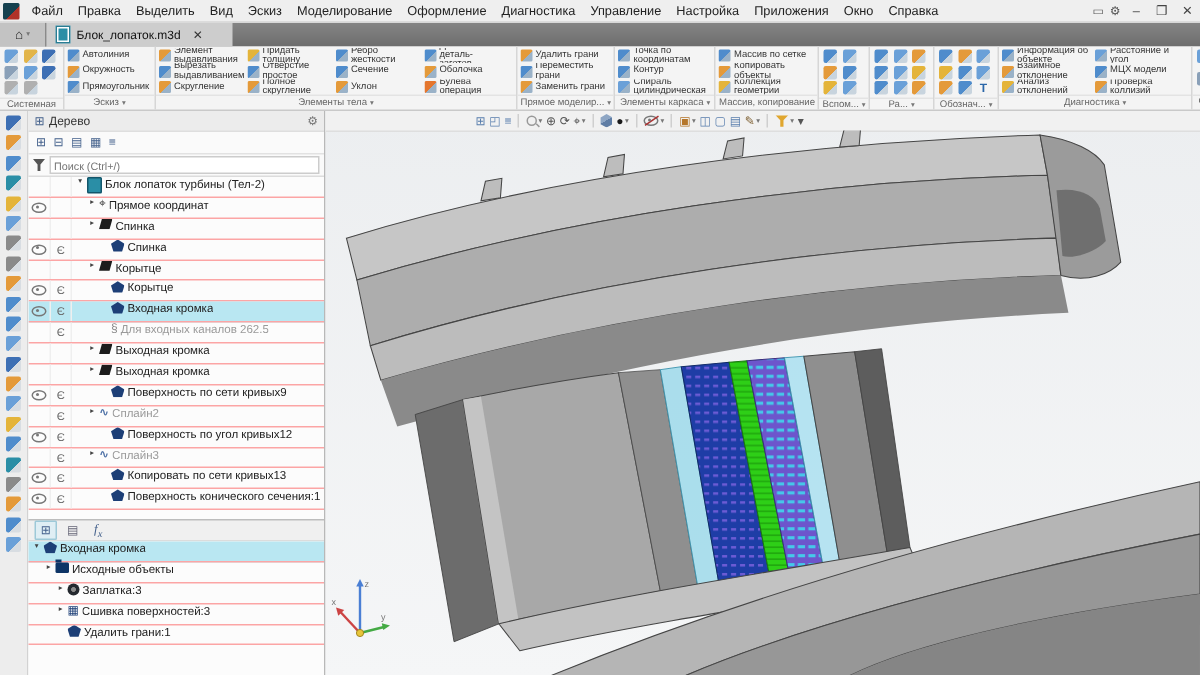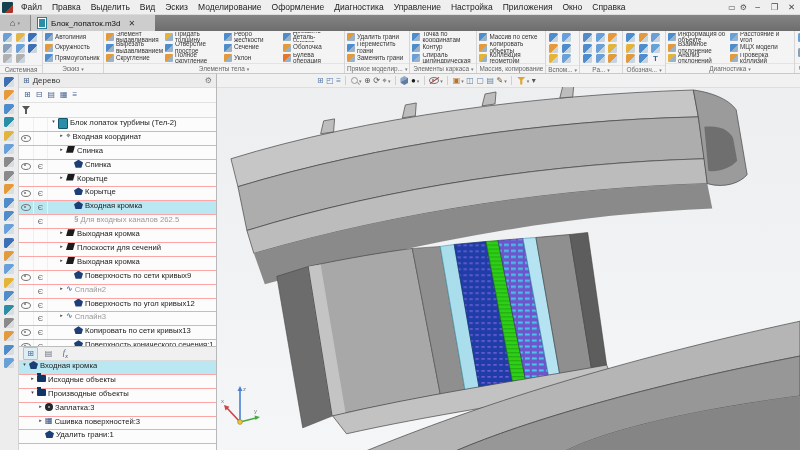--- a/index.html
+++ b/index.html
@@ -417,39 +417,40 @@
     </div>
     <div class="ptools" id="ptools">
         <span class="vg">⊞</span>
         <span class="vg">⊟</span>
         <span class="vg">▤</span>
         <span class="vg">▦</span>
         <span class="vg">≡</span>
       </div>
     <div class="psearch">
       <span class="funnel"></span>
+      <input placeholder="Поиск (Ctrl+/)" style="">
     </div>
     <div class="ptree" id="tree">
         <div class="trow">
           <span class="cell eyec"></span>
           <span class="cell secc"></span>
           <span style="flex: 0 0 auto; width: 2px;"></span>
           <span class="arr">▾</span>
           <span class="ti ti-doc"></span>
           <span class="tlabel">Блок лопаток турбины (Тел-2)</span>
         </div>
         <div class="trow">
           <span class="cell eyec">
             <span class="eye"></span>
           </span>
           <span class="cell secc"></span>
           <span style="flex: 0 0 auto; width: 10px;"></span>
           <span class="arr">▸</span>
           <span class="ti ti-origin">⌖</span>
-          <span class="tlabel">Входная координат</span>
+          <span class="tlabel">Прямое координат</span>
         </div>
         <div class="trow">
           <span class="cell eyec"></span>
           <span class="cell secc"></span>
           <span style="flex: 0 0 auto; width: 10px;"></span>
           <span class="arr">▸</span>
           <span class="ti ti-foldersurf"></span>
           <span class="tlabel">Спинка</span>
         </div>
         <div class="trow">
@@ -498,28 +499,20 @@
           <span class="ti ti-spring">§</span>
           <span class="tlabel">Для входных каналов 262.5</span>
         </div>
         <div class="trow">
           <span class="cell eyec"></span>
           <span class="cell secc"></span>
           <span style="flex: 0 0 auto; width: 10px;"></span>
           <span class="arr">▸</span>
           <span class="ti ti-foldersurf"></span>
           <span class="tlabel">Выходная кромка</span>
-        </div>
-        <div class="trow">
-          <span class="cell eyec"></span>
-          <span class="cell secc"></span>
-          <span style="flex: 0 0 auto; width: 10px;"></span>
-          <span class="arr">▸</span>
-          <span class="ti ti-foldersurf"></span>
-          <span class="tlabel">Плоскости для сечений</span>
         </div>
         <div class="trow">
           <span class="cell eyec"></span>
           <span class="cell secc"></span>
           <span style="flex: 0 0 auto; width: 10px;"></span>
           <span class="arr">▸</span>
           <span class="ti ti-foldersurf"></span>
           <span class="tlabel">Выходная кромка</span>
         </div>
         <div class="trow">
@@ -595,26 +588,20 @@
           <span style="flex: 0 0 auto; width: 2px;"></span>
           <span class="arr">▾</span>
           <span class="ti ti-surface"></span>
           <span class="tlabel">Входная кромка</span>
         </div>
         <div class="trow">
           <span style="flex: 0 0 auto; width: 10px;"></span>
           <span class="arr">▸</span>
           <span class="ti ti-folder"></span>
           <span class="tlabel">Исходные объекты</span>
-        </div>
-        <div class="trow">
-          <span style="flex: 0 0 auto; width: 10px;"></span>
-          <span class="arr">▾</span>
-          <span class="ti ti-folder"></span>
-          <span class="tlabel">Производные объекты</span>
         </div>
         <div class="trow">
           <span style="flex: 0 0 auto; width: 18px;"></span>
           <span class="arr">▸</span>
           <span class="ti ti-patch"></span>
           <span class="tlabel">Заплатка:3</span>
         </div>
         <div class="trow">
           <span style="flex: 0 0 auto; width: 18px;"></span>
           <span class="arr">▸</span>

